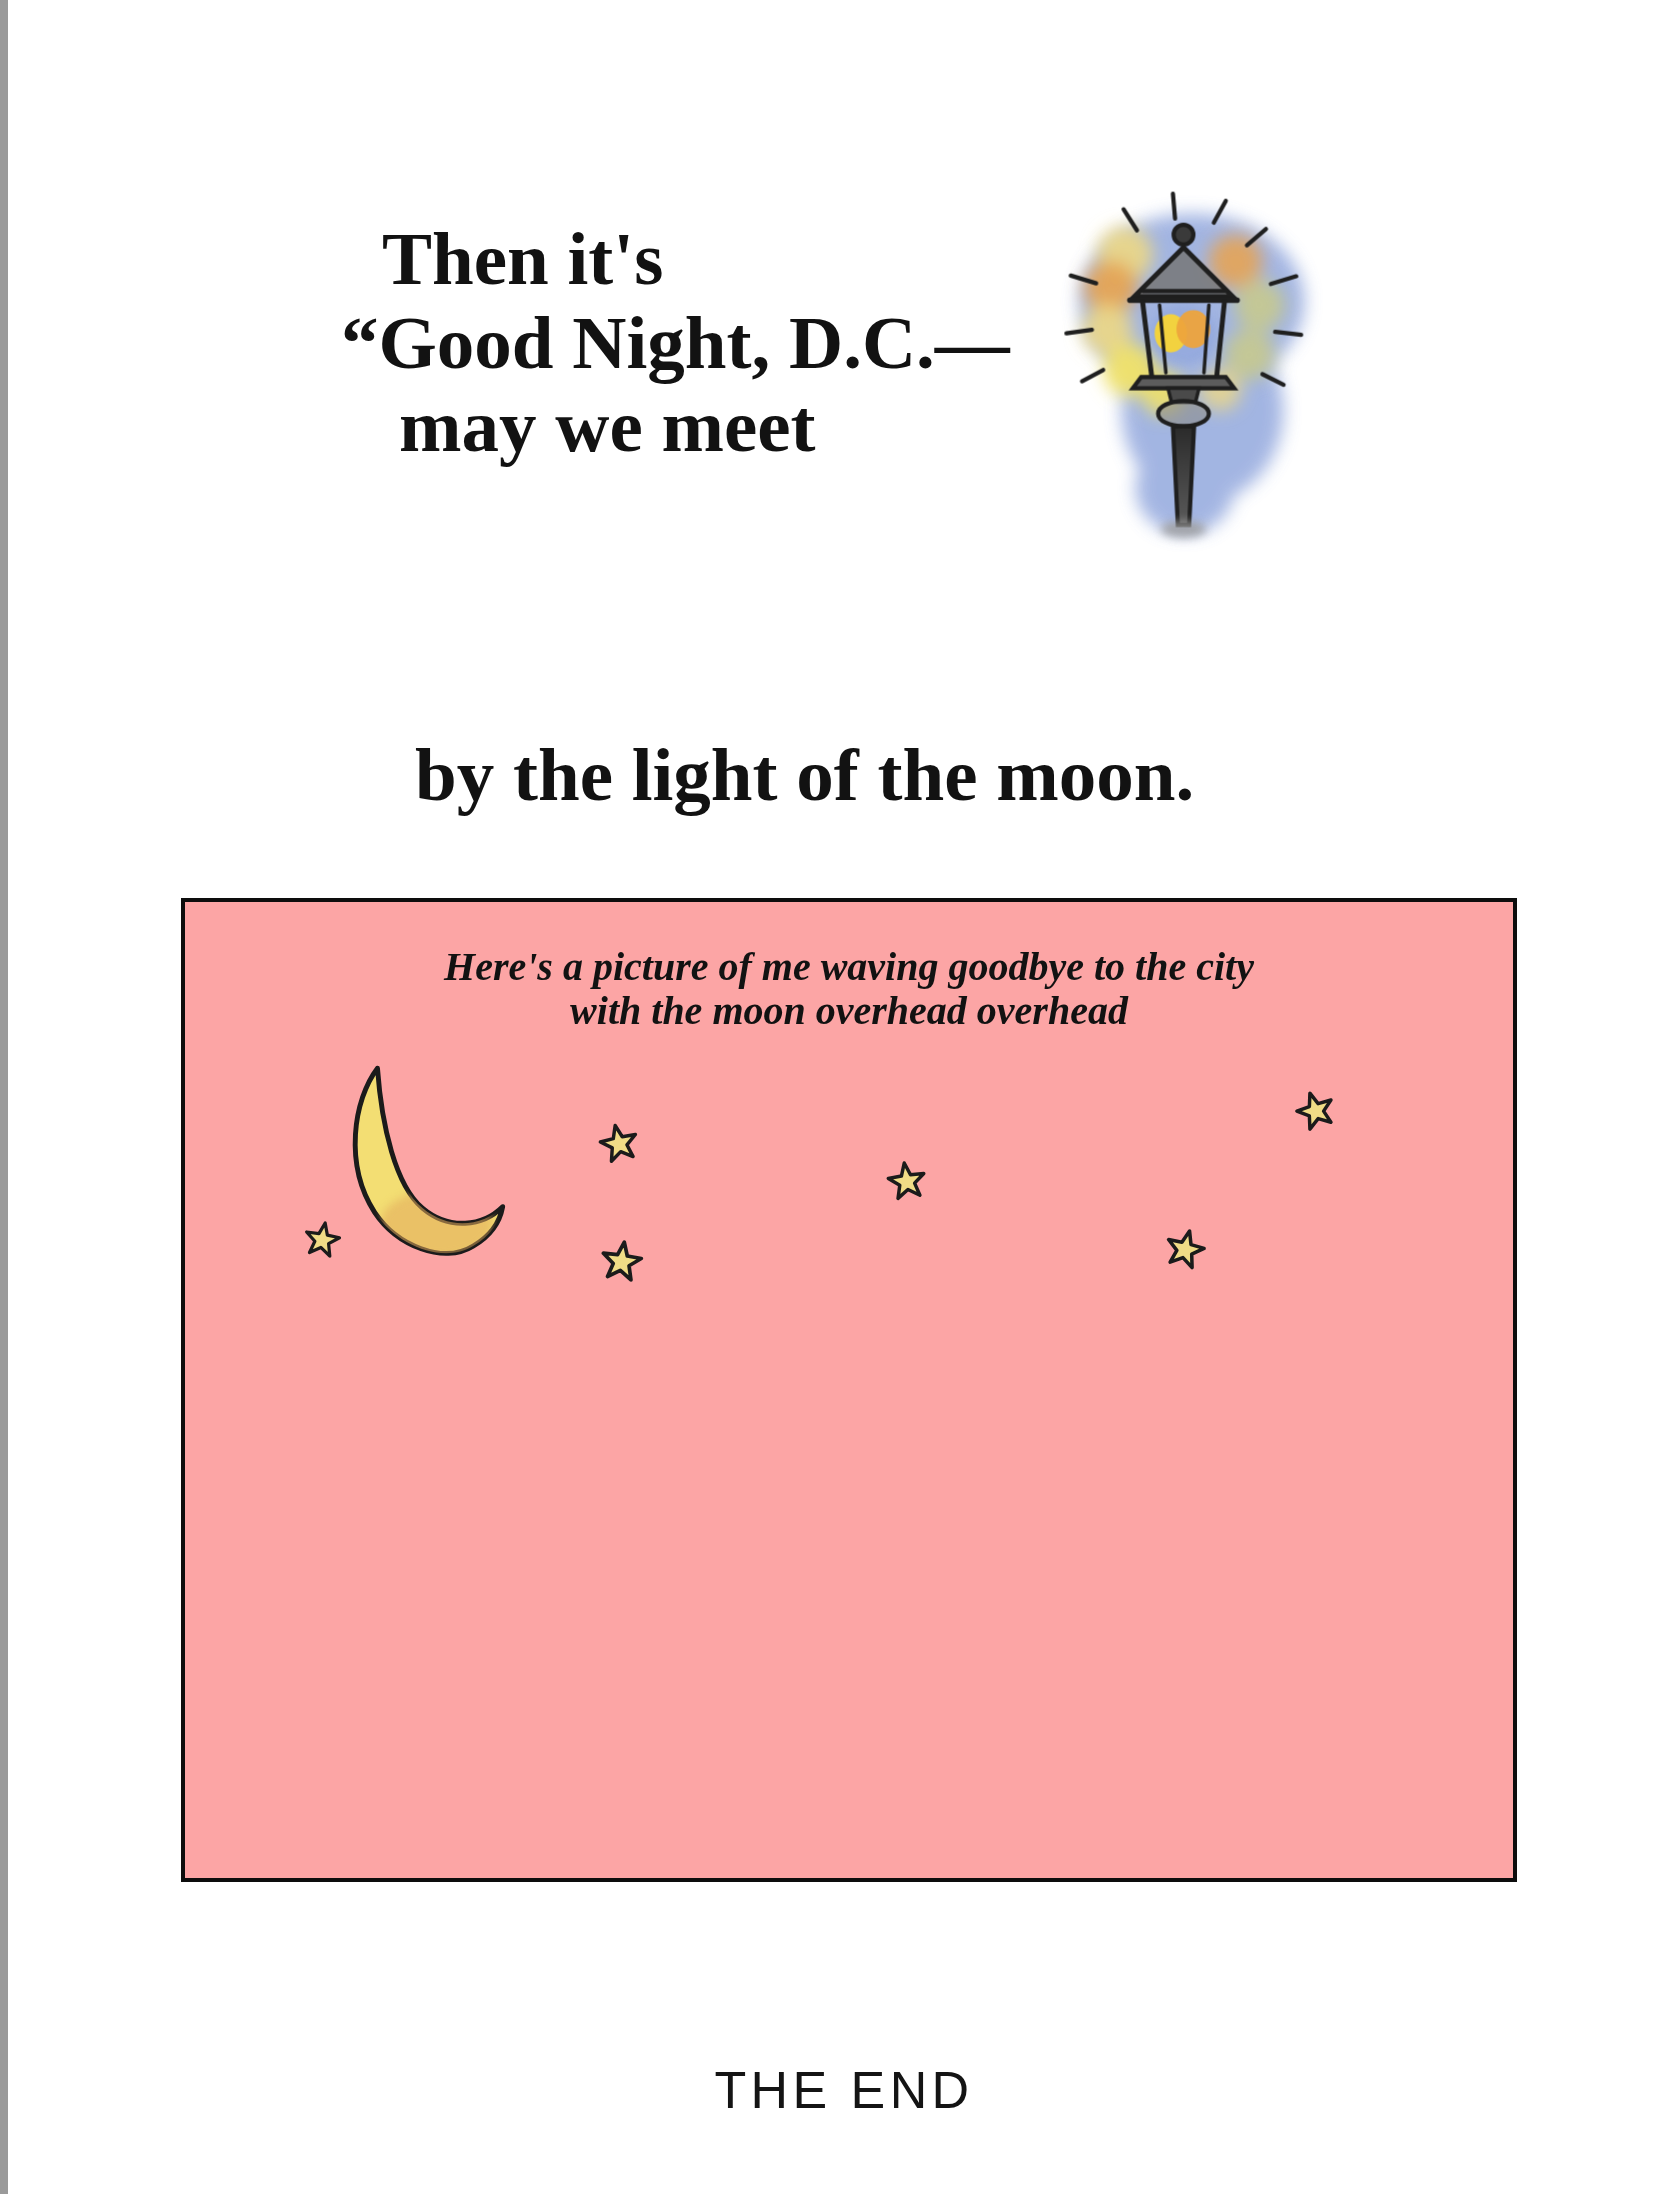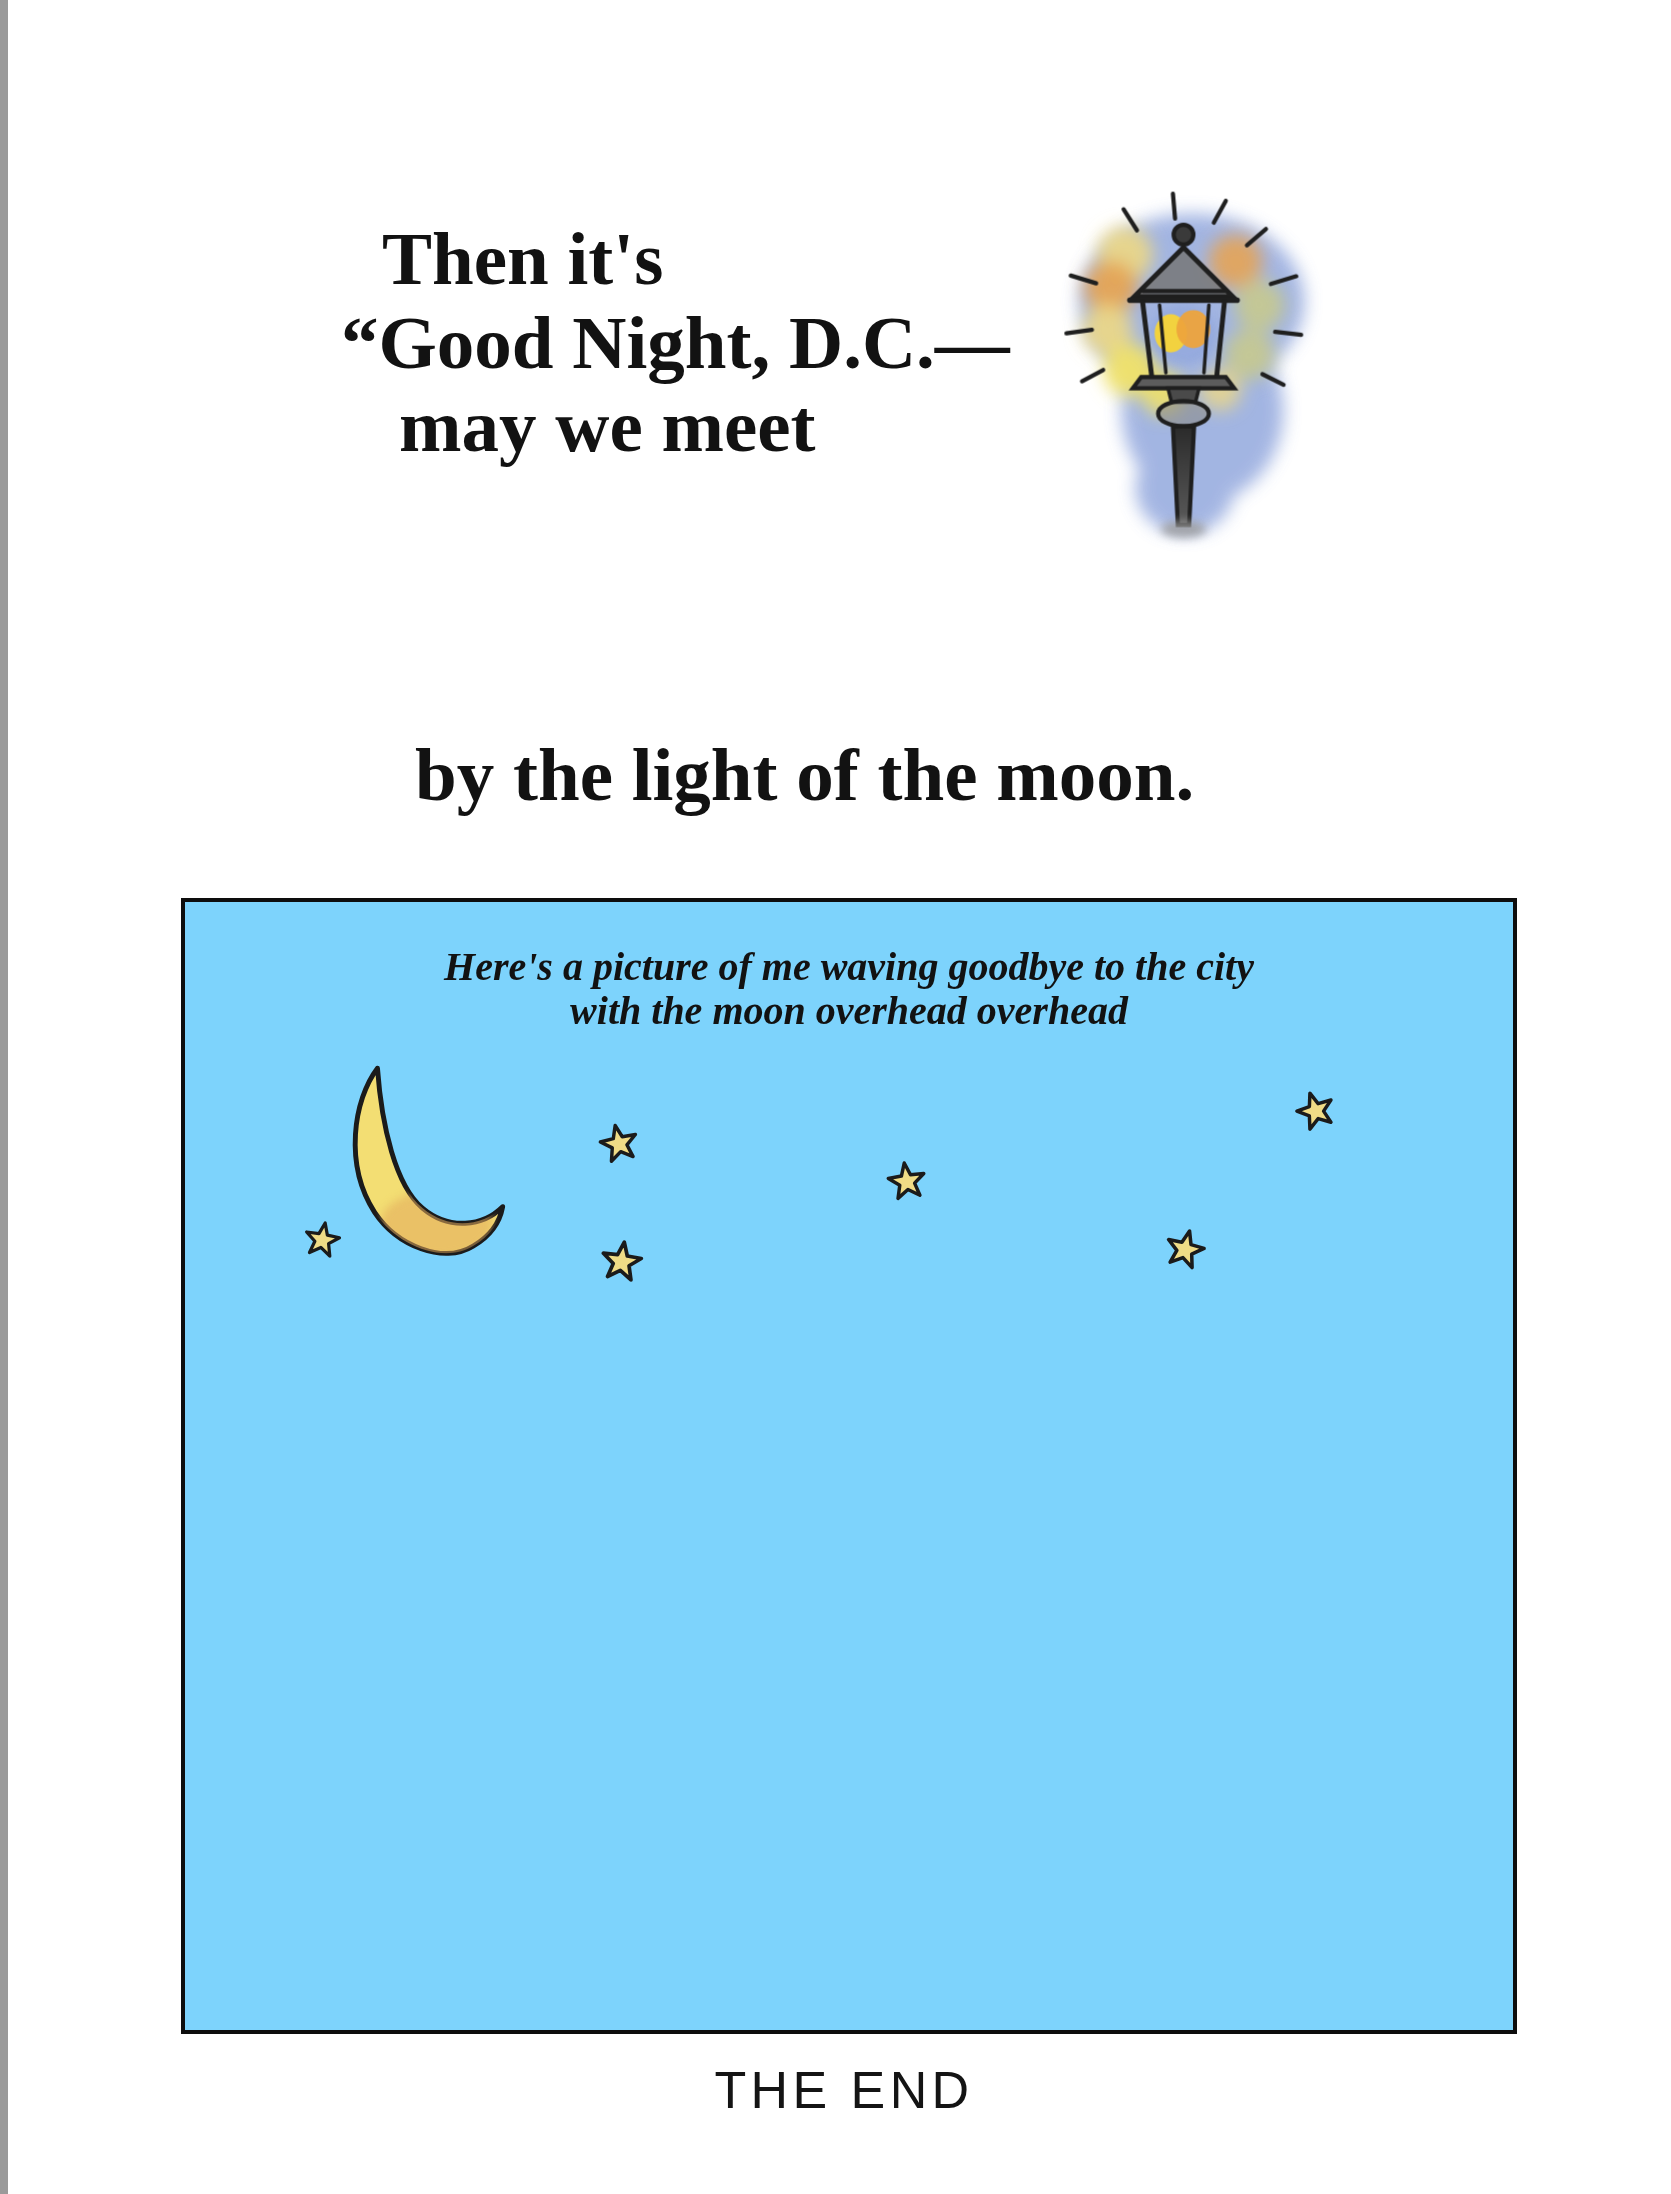--- a/index.html
+++ b/index.html
@@ -16,24 +16,24 @@
     position:absolute;
     font-size:75px;
     font-weight:700;
     line-height:normal;
     white-space:nowrap;
     color:#121212;
   }
   #picture-box{
     position:absolute;
     left:173px;top:898px;
-    width:1336px;height:1136px;
+    width:1336px;height:984px;
     border:4.2px solid #0d0d0d;
     box-sizing:border-box;
-    background:#7dd3fc;
+    background:#fca5a5;
   }
   .caption-line{
     position:absolute;
     left:0;width:100%;
     text-align:center;
     font-size:40px;
     font-style:italic;
     font-weight:700;
     line-height:normal;
     white-space:nowrap;

